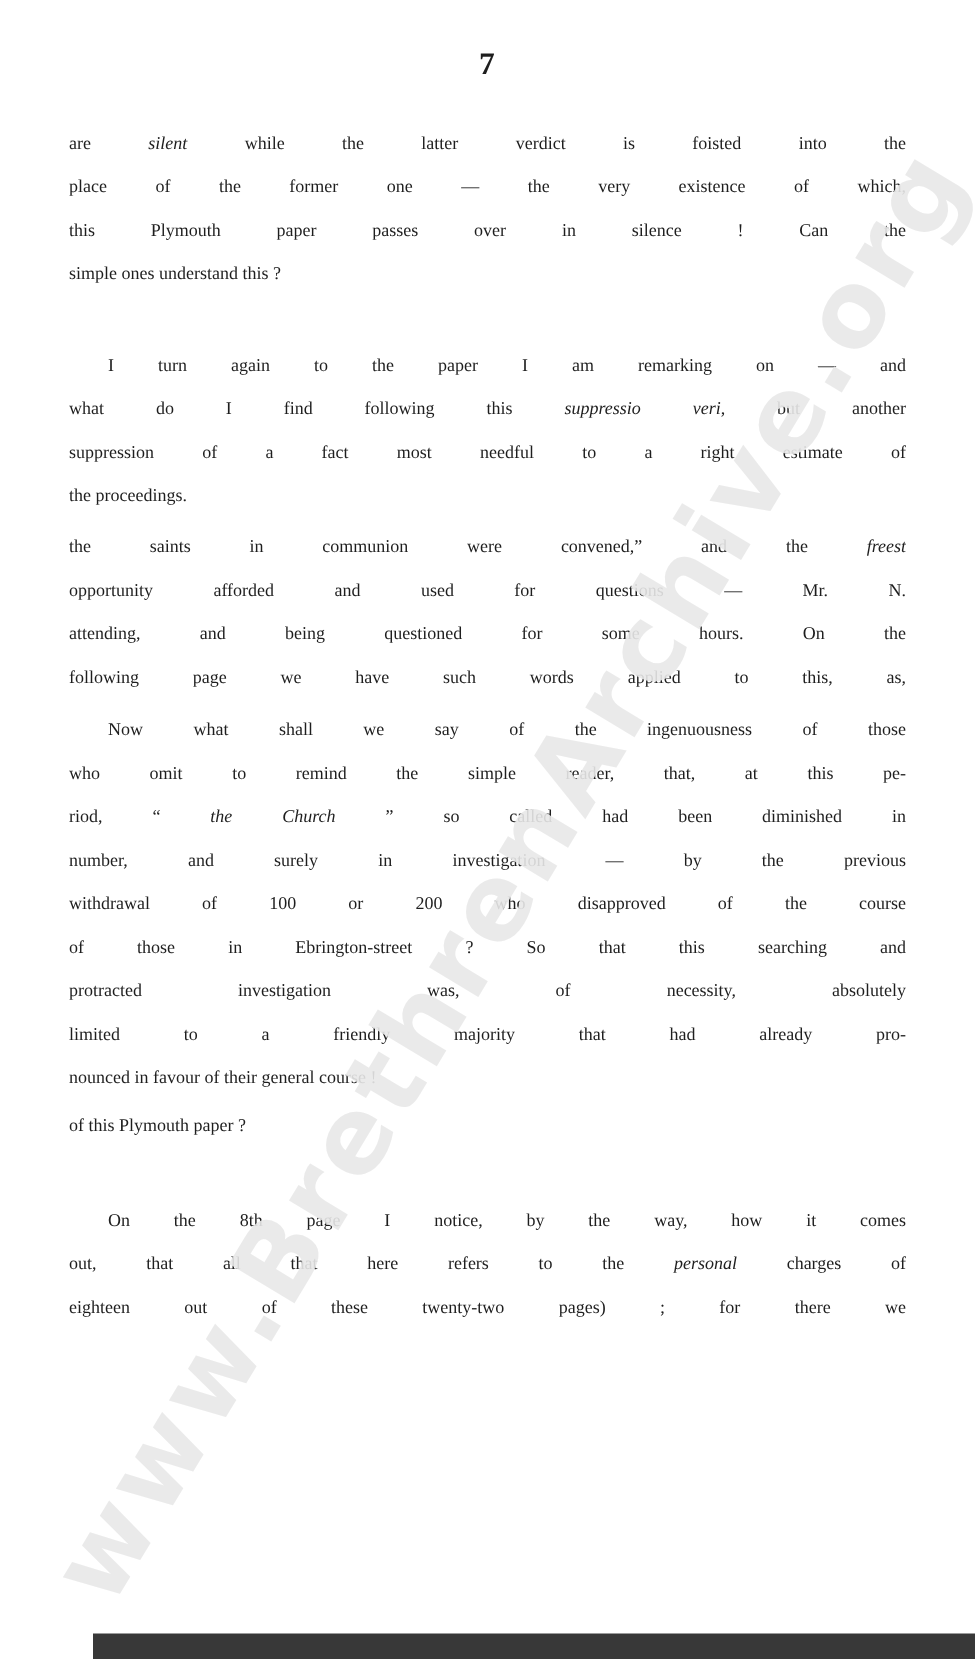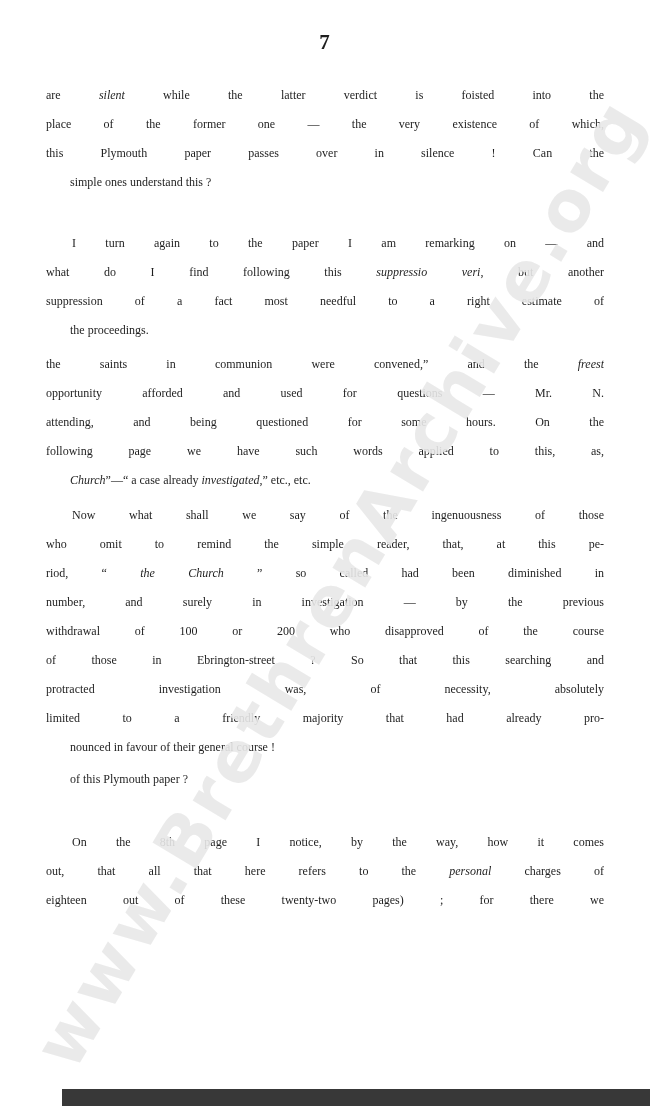--- a/index.html
+++ b/index.html
@@ -30,21 +30,21 @@
     font-size: 12px;
     line-height: 29px;
   }
   .para { margin:0; padding:0; }
   .line {
     text-align: justify;
     text-align-last: justify;
     height: 29px;
     overflow: hidden;
   }
-  .line.noju { text-align-last: left; margin-left: 24px; }
+  .line.noju { text-align-last: left; }
   .line.indent { text-indent: 26px; }
   .line em { font-style: italic; }
   .watermark {
     position: absolute;
     left: 340px;
     top: 583px;
     transform: translate(-50%, -50%) rotate(-59deg);
     transform-origin: center center;
     font-family: "DejaVu Sans", sans-serif;
     font-weight: 700;
@@ -81,21 +81,20 @@
         <div class="line indent"><span>I turn again to the paper I am remarking on — and</span></div>
         <div class="line"><span>what do I find following this </span><em>suppressio veri</em><span>, but another</span></div>
         <div class="line"><span>suppression of a fact most needful to a right estimate of</span></div>
         <div class="line noju"><span>the proceedings.</span></div>
       </div>
       <div class="para" style="margin-top: 5px;">
         <div class="line"><span>the saints in communion were convened,” and the </span><em>freest</em></div>
         <div class="line"><span>opportunity afforded and used for questions — Mr. N.</span></div>
         <div class="line"><span>attending, and being questioned for some hours.  On the</span></div>
         <div class="line"><span>following page we have such words applied to this, as,</span></div>
-        <div class="line noju"><em>Church</em><span>”—“ a case already </span><em>investigated</em><span>,” etc., etc.</span></div>
       </div>
       <div class="para" style="margin-top: 6px;">
         <div class="line indent"><span>Now what shall we say of the ingenuousness of those</span></div>
         <div class="line"><span>who omit to remind the simple reader, that, at this pe-</span></div>
         <div class="line"><span>riod, “ </span><em>the Church</em><span> ” so called had been diminished in</span></div>
         <div class="line"><span>number, and surely in investigation — by the previous</span></div>
         <div class="line"><span>withdrawal of 100 or 200 who disapproved of the course</span></div>
         <div class="line"><span>of those in Ebrington-street ?  So that this searching and</span></div>
         <div class="line"><span>protracted investigation was, of necessity, absolutely</span></div>
         <div class="line"><span>limited to a friendly majority that had already pro-</span></div>

